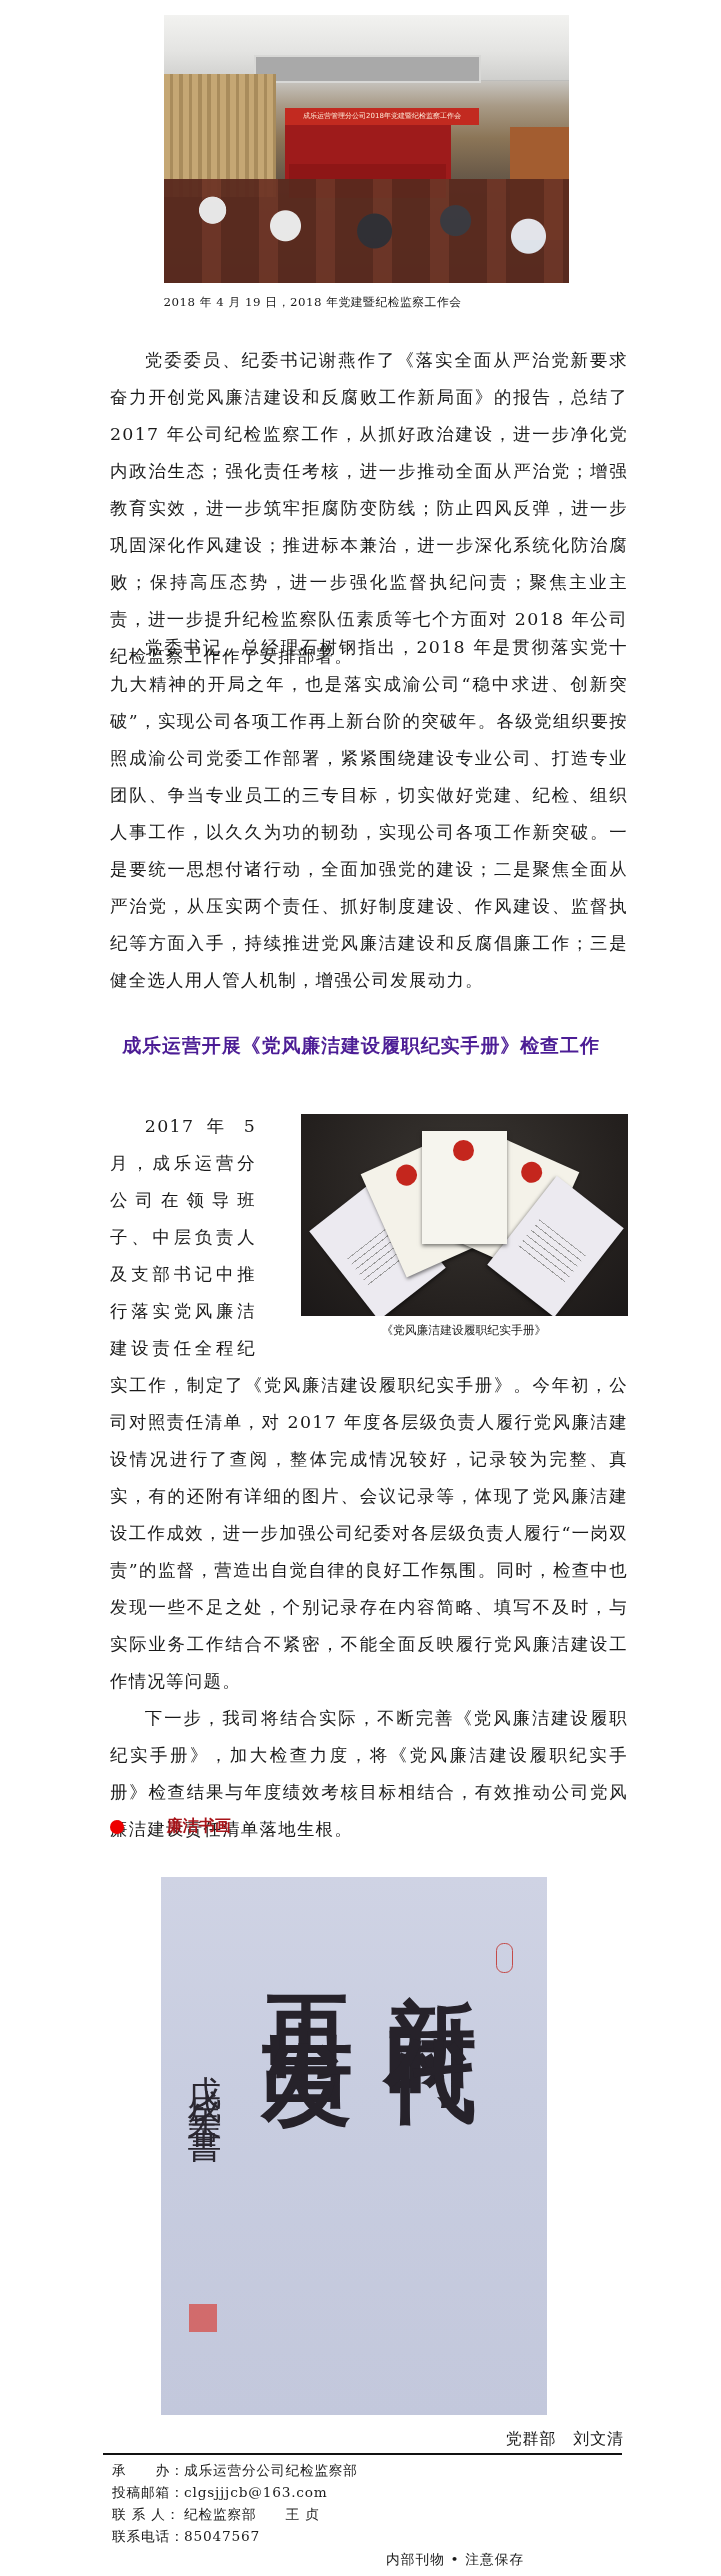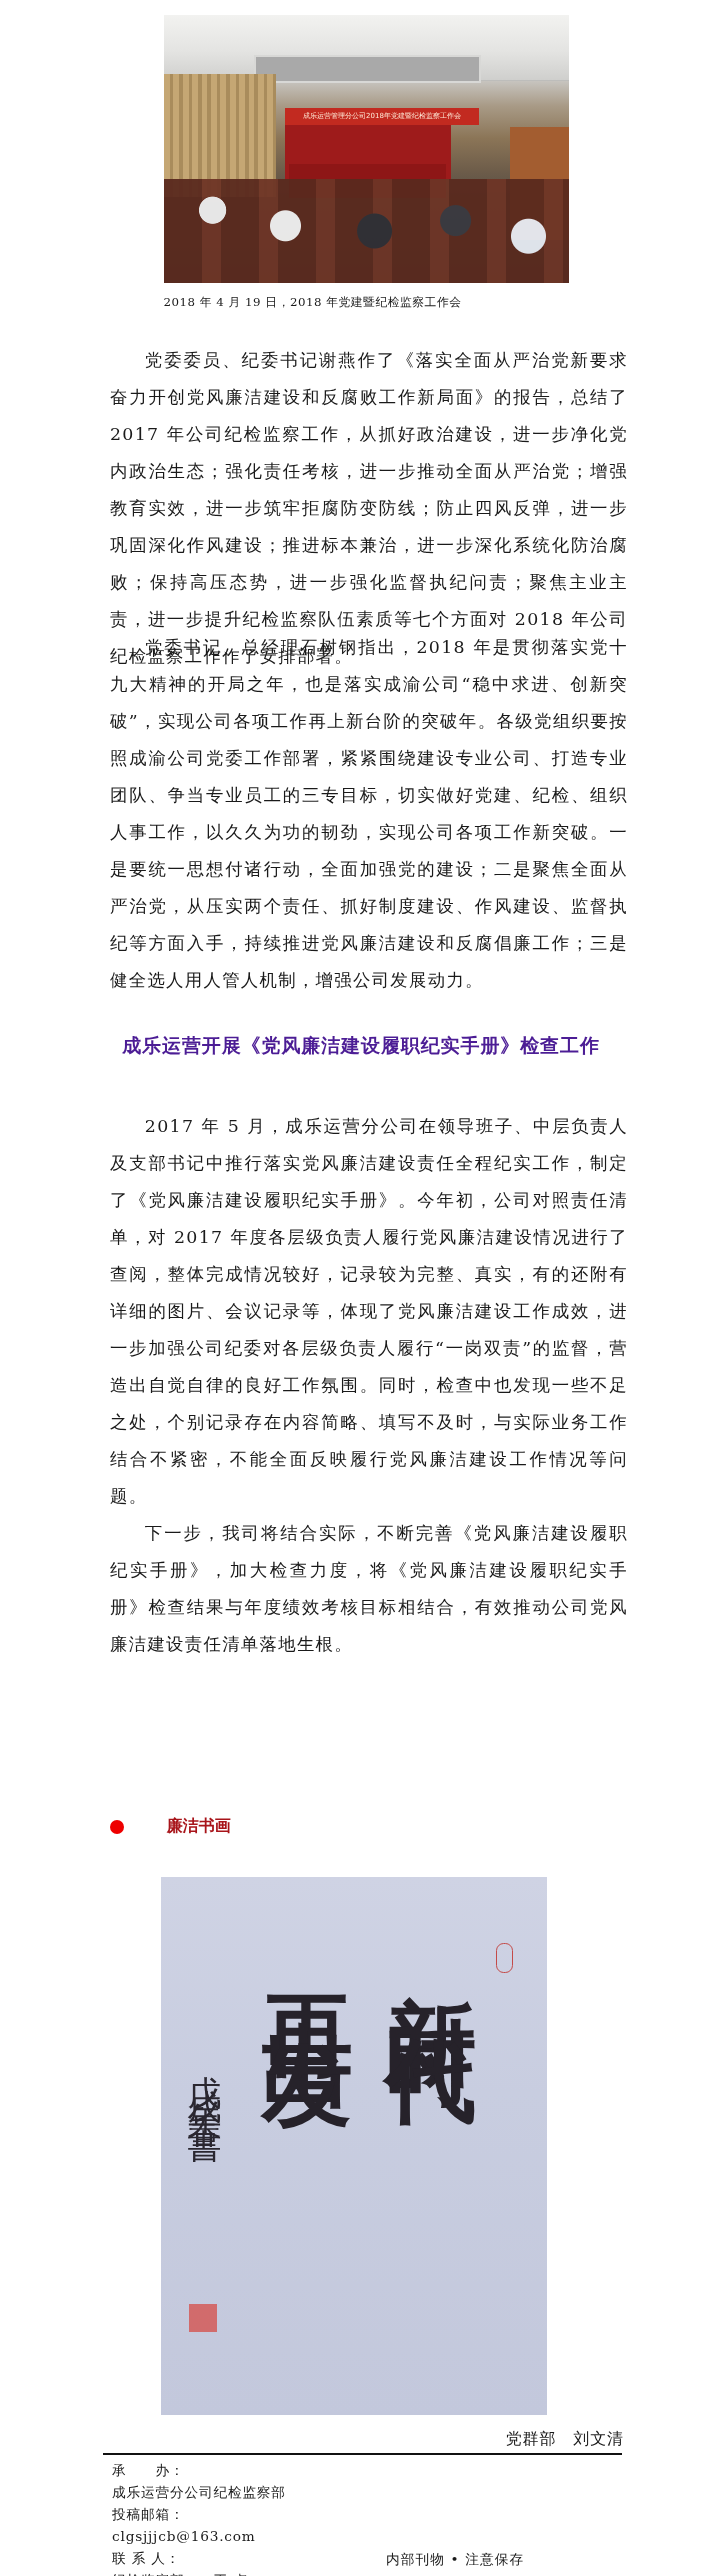--- a/index.html
+++ b/index.html
@@ -158,21 +158,21 @@
   }
 
   
   .rule {
     left: 103px; top: 2453px; width: 519px; height: 1.9px; background: #111;
   }
   .footer {
     left: 112px; top: 2459px; width: 510px;
     font-size: 13.7px; line-height: 22px; letter-spacing: 0.8px;
   }
-  .footer .row { display: flex; flex-direction: column; }
+  .footer .row { display: flex; }
   .footer .label { width: 72px; white-space: pre; }
   .footer-note {
     left: 386px; top: 2551px; font-size: 13.7px; letter-spacing: 1.1px;
   }
 </style>
 </head>
 <body>
 
 <div class="abs photo1">
   <div class="ceiling"></div>
@@ -185,20 +185,40 @@
   <div class="audience"></div>
 </div>
 <div class="abs caption1">2018 年 4 月 19 日，2018 年党建暨纪检监察工作会</div>
 
 <p class="abs para indent" style="top:336px;margin-top:6px;">党委委员、纪委书记谢燕作了《落实全面从严治党新要求 奋力开创党风廉洁建设和反腐败工作新局面》的报告，总结了 2017 年公司纪检监察工作，从抓好政治建设，进一步净化党内政治生态；强化责任考核，进一步推动全面从严治党；增强教育实效，进一步筑牢拒腐防变防线；防止四风反弹，进一步巩固深化作风建设；推进标本兼治，进一步深化系统化防治腐败；保持高压态势，进一步强化监督执纪问责；聚焦主业主责，进一步提升纪检监察队伍素质等七个方面对 2018 年公司纪检监察工作作了安排部署。</p>
 <p class="abs para indent" style="top:629px;">党委书记、总经理石树钢指出，2018 年是贯彻落实党十九大精神的开局之年，也是落实成渝公司“稳中求进、创新突破”，实现公司各项工作再上新台阶的突破年。各级党组织要按照成渝公司党委工作部署，紧紧围绕建设专业公司、打造专业团队、争当专业员工的三专目标，切实做好党建、纪检、组织人事工作，以久久为功的韧劲，实现公司各项工作新突破。一是要统一思想付诸行动，全面加强党的建设；二是聚焦全面从严治党，从压实两个责任、抓好制度建设、作风建设、监督执纪等方面入手，持续推进党风廉洁建设和反腐倡廉工作；三是健全选人用人管人机制，增强公司发展动力。</p>
 
 <h2 class="abs heading2">成乐运营开展《党风廉洁建设履职纪实手册》检查工作</h2>
 
 <div class="abs wrap-block">
+  <div class="float-fig">
+    <div class="photo2">
+      <div class="book b1">
+          <div class="lines"></div>
+        </div>
+      <div class="book b2">
+          <div class="emblem"></div>
+        </div>
+      <div class="book b4">
+          <div class="emblem"></div>
+        </div>
+      <div class="book b5">
+          <div class="lines"></div>
+        </div>
+      <div class="book b3">
+          <div class="emblem"></div>
+        </div>
+    </div>
+    <span class="caption2">《党风廉洁建设履职纪实手册》</span>
+  </div>
   <span style="display:block;text-indent:2em;">2017 年 5 月，成乐运营分公司在领导班子、中层负责人及支部书记中推行落实党风廉洁建设责任全程纪实工作，制定了《党风廉洁建设履职纪实手册》。今年初，公司对照责任清单，对 2017 年度各层级负责人履行党风廉洁建设情况进行了查阅，整体完成情况较好，记录较为完整、真实，有的还附有详细的图片、会议记录等，体现了党风廉洁建设工作成效，进一步加强公司纪委对各层级负责人履行“一岗双责”的监督，营造出自觉自律的良好工作氛围。同时，检查中也发现一些不足之处，个别记录存在内容简略、填写不及时，与实际业务工作结合不紧密，不能全面反映履行党风廉洁建设工作情况等问题。</span>
   <span style="display:block;text-indent:2em;clear:both;">下一步，我司将结合实际，不断完善《党风廉洁建设履职纪实手册》，加大检查力度，将《党风廉洁建设履职纪实手册》检查结果与年度绩效考核目标相结合，有效推动公司党风廉洁建设责任清单落地生根。</span>
 </div>
 
 <div class="abs section-tag">
   <span class="dot"></span>
   <span>廉洁书画</span>
 </div>
 
 <div class="abs calligraphy">

